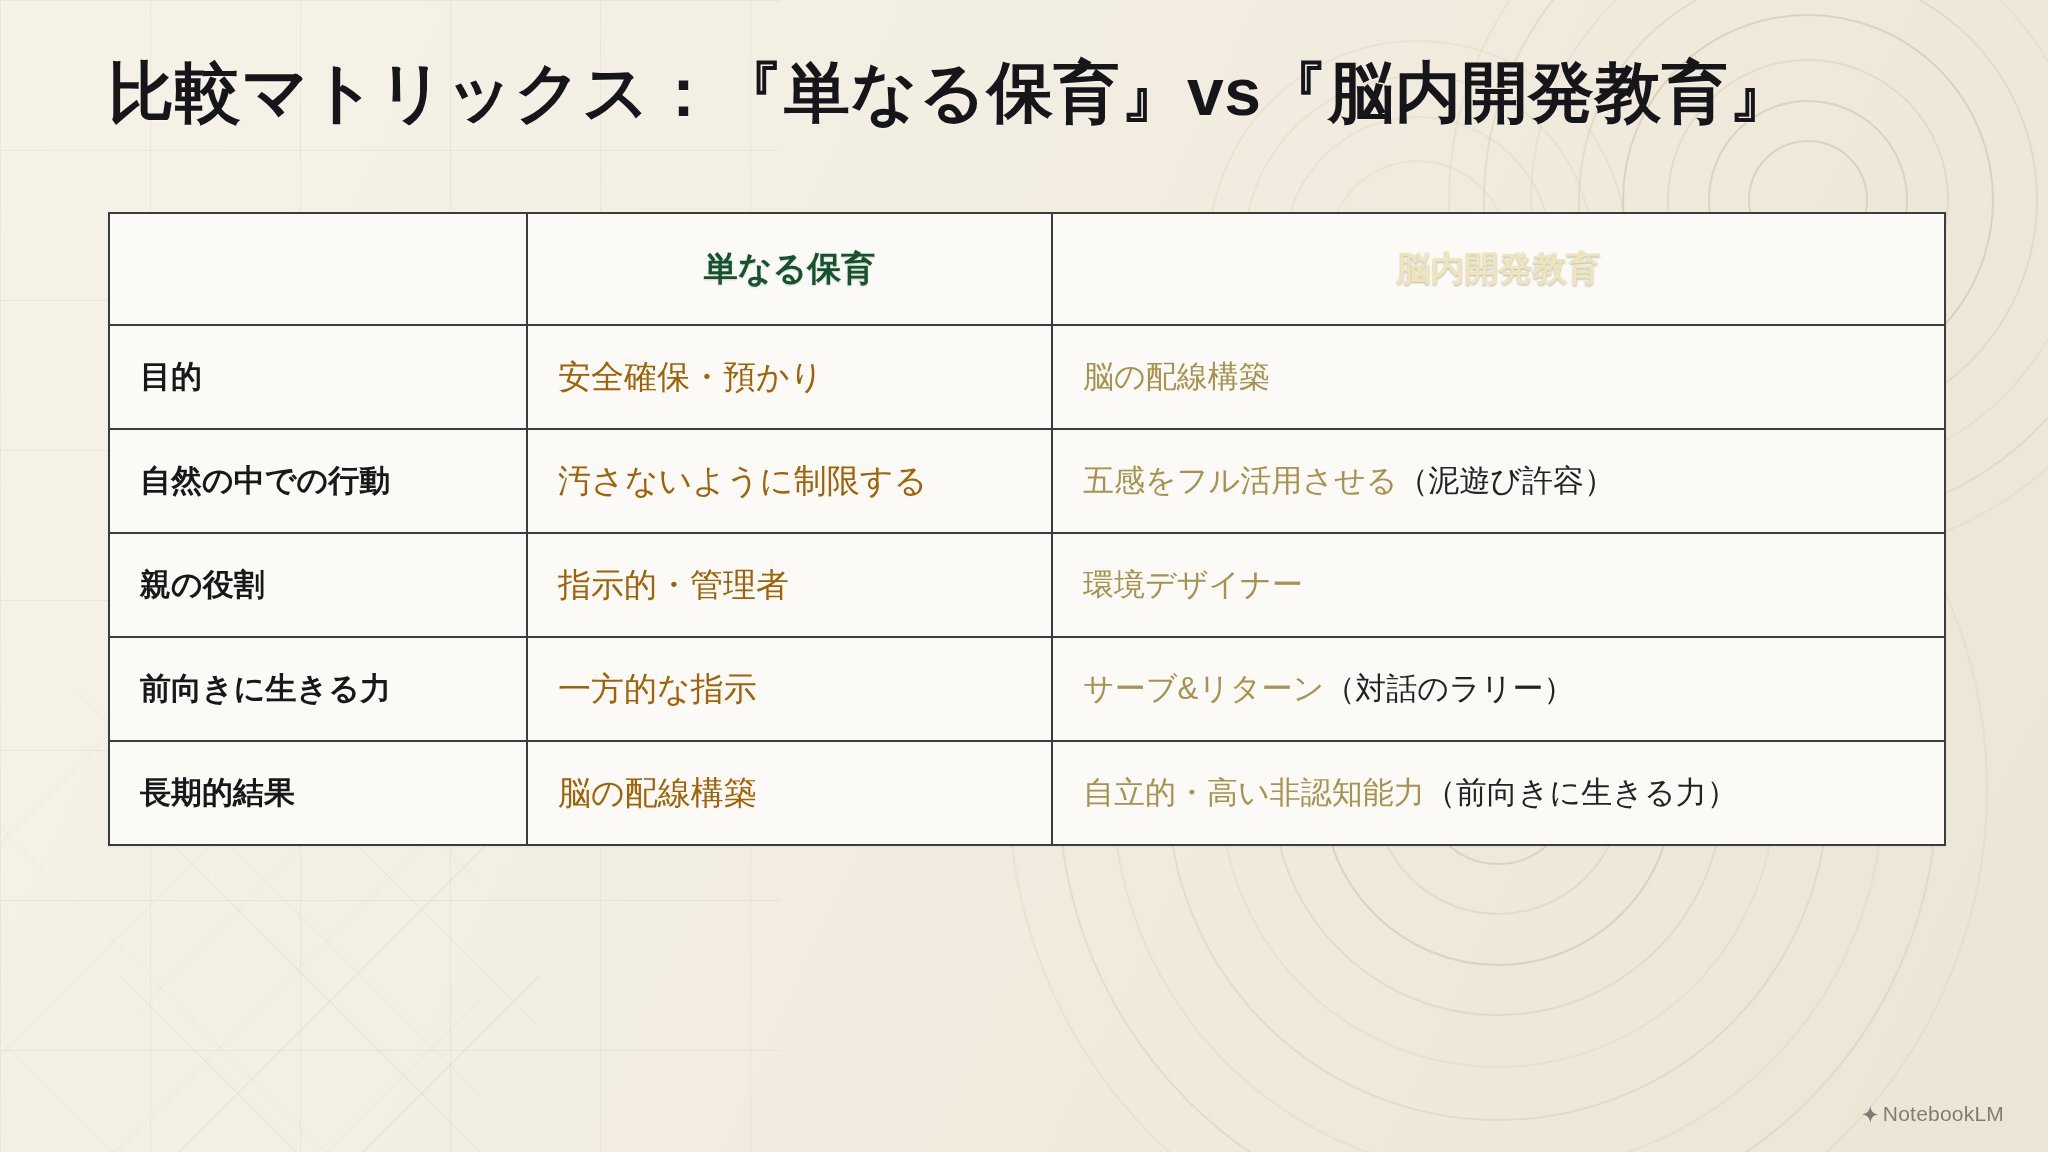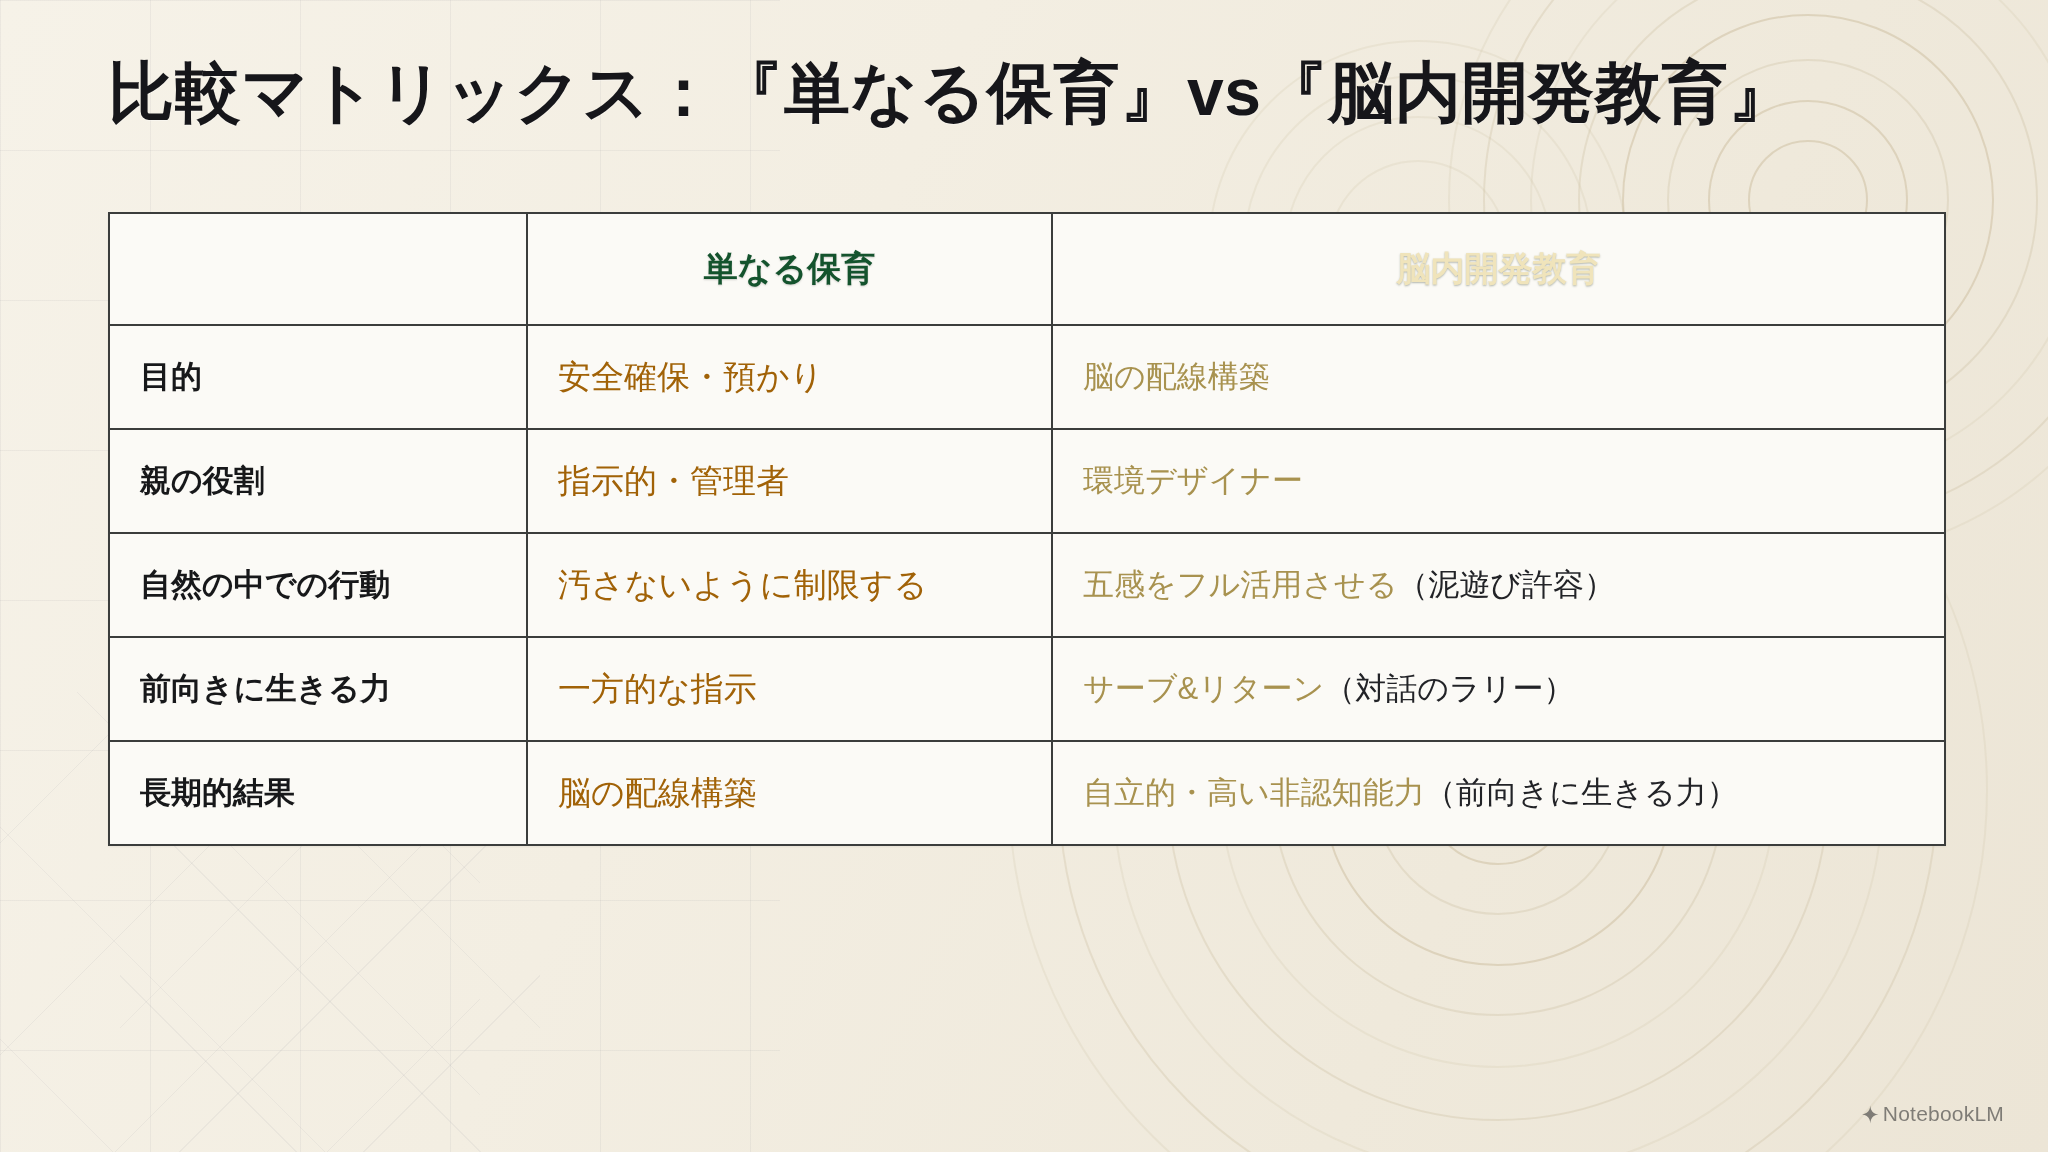--- a/index.html
+++ b/index.html
@@ -255,29 +255,29 @@
       </thead>
       <tbody>
 
         <tr>
           <td class="row-label">目的</td>
           <td class="col-plain">安全確保・預かり</td>
           <td class="col-accent"><span class="accent-main">脳の配線構築</span><span class="accent-note"></span></td>
         </tr>
 
         <tr>
+          <td class="row-label">自然の中での行動</td>
+          <td class="col-plain">汚さないように制限する</td>
+          <td class="col-accent"><span class="accent-main">五感をフル活用させる</span><span class="accent-note">（泥遊び許容）</span></td>
+        </tr>
+
+        <tr>
           <td class="row-label">親の役割</td>
           <td class="col-plain">指示的・管理者</td>
           <td class="col-accent"><span class="accent-main">環境デザイナー</span><span class="accent-note"></span></td>
-        </tr>
-
-        <tr>
-          <td class="row-label">自然の中での行動</td>
-          <td class="col-plain">汚さないように制限する</td>
-          <td class="col-accent"><span class="accent-main">五感をフル活用させる</span><span class="accent-note">（泥遊び許容）</span></td>
         </tr>
 
         <tr>
           <td class="row-label">前向きに生きる力</td>
           <td class="col-plain">一方的な指示</td>
           <td class="col-accent"><span class="accent-main">サーブ&amp;リターン</span><span class="accent-note">（対話のラリー）</span></td>
         </tr>
 
         <tr>
           <td class="row-label">長期的結果</td>

